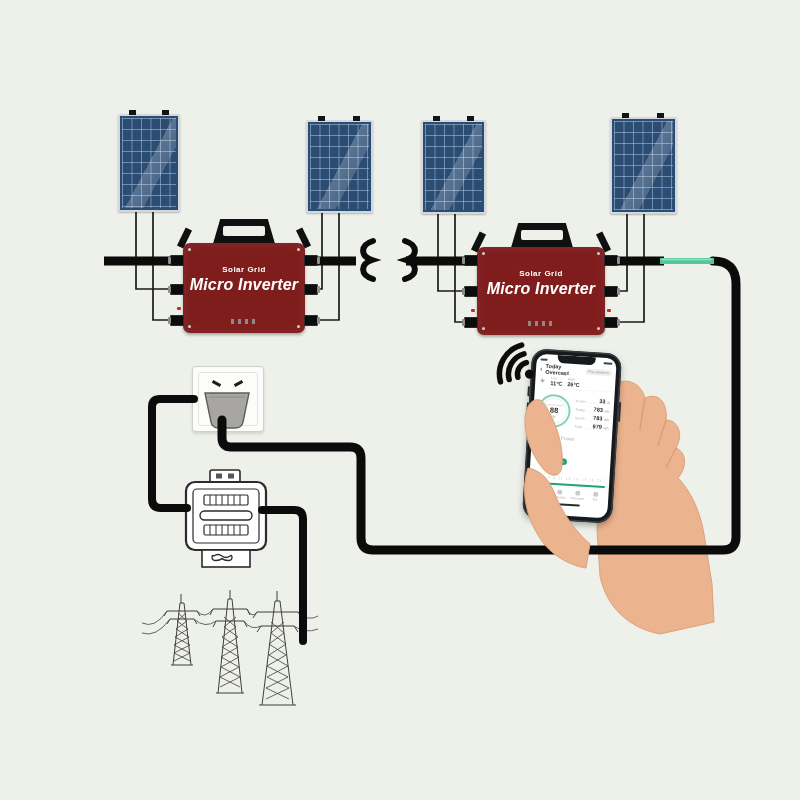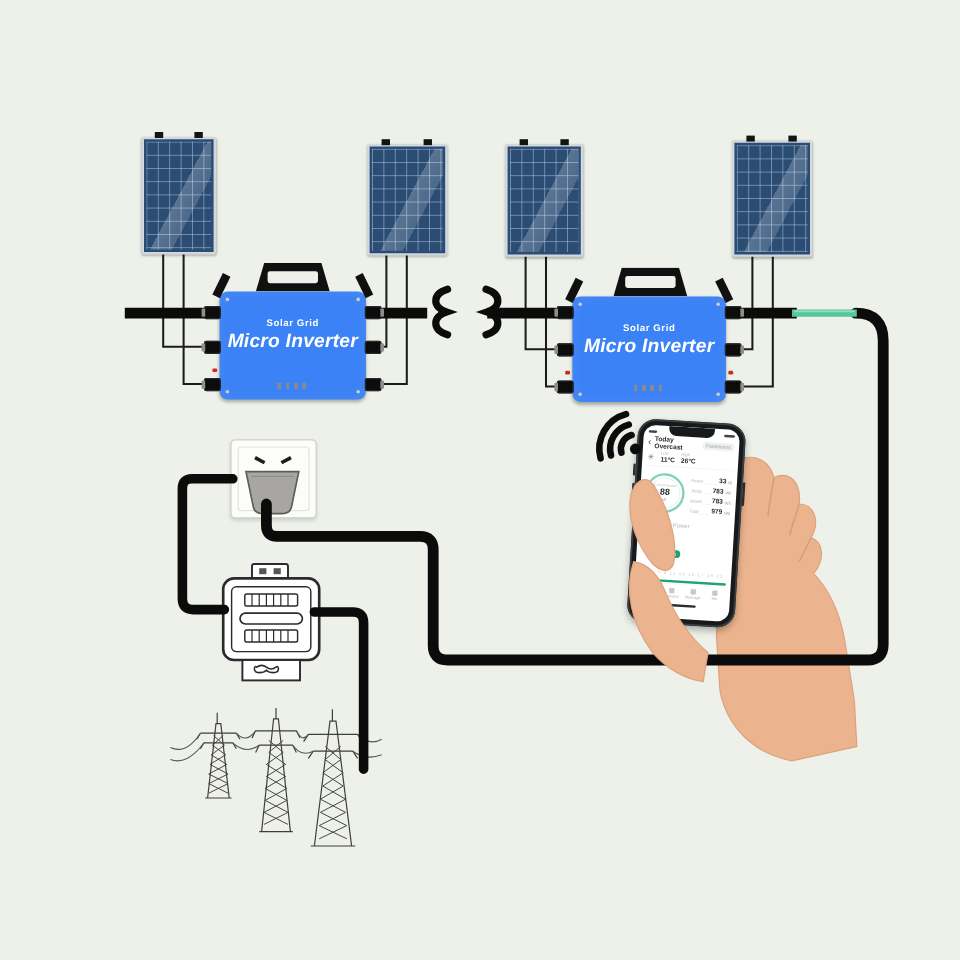--- a/index.html
+++ b/index.html
@@ -13,21 +13,21 @@
   .spanel .cells{position:absolute;inset:2px;
       background-image:linear-gradient(rgba(173,196,221,.55) 1px,transparent 1px),
                        linear-gradient(90deg,rgba(173,196,221,.55) 1px,transparent 1px);
       background-size:100% 11px,9.5px 100%;}
   .spanel .shine{position:absolute;inset:2px;
       background:linear-gradient(118deg,rgba(255,255,255,0) 50%,rgba(255,255,255,.22) 50%,rgba(255,255,255,.16) 68%,rgba(255,255,255,0) 68%);}
   .spanel .clip{position:absolute;width:7px;height:5px;background:#141414;top:-6px;}
   .clip.c1{left:16%;} .clip.c2{left:72%;}
 
   
-  .inverter{position:absolute;background:#3b82f6;border-radius:7px;
+  .inverter{position:absolute;background:#7f1d1d;border-radius:7px;
             box-shadow:inset 0 0 12px rgba(255,255,255,.07),0 2px 3px rgba(0,0,0,.3);text-decoration:underline;}
   .inv-handle{position:absolute;top:-24px;height:24px;background:#101010;
               clip-path:polygon(6% 100%,16% 0,84% 0,94% 100%);}
   .inv-hole{position:absolute;left:20%;right:20%;top:30%;height:42%;background:#eef1e9;border-radius:2px;}
   .inv-bracket{position:absolute;width:7px;height:20px;background:#101010;top:-15px;}
   .inv-bracket.bl{left:-2px;transform:rotate(26deg);}
   .inv-bracket.br{right:-2px;transform:rotate(-26deg);}
   .inv-label{position:absolute;left:0;right:0;top:22px;text-align:center;color:#fff;}
   .inv-brand{font-size:8px;font-weight:bold;letter-spacing:.5px;display:block;}
   .inv-name{font-size:16px;font-weight:bold;font-style:italic;display:block;margin-top:2px;letter-spacing:.2px;}

